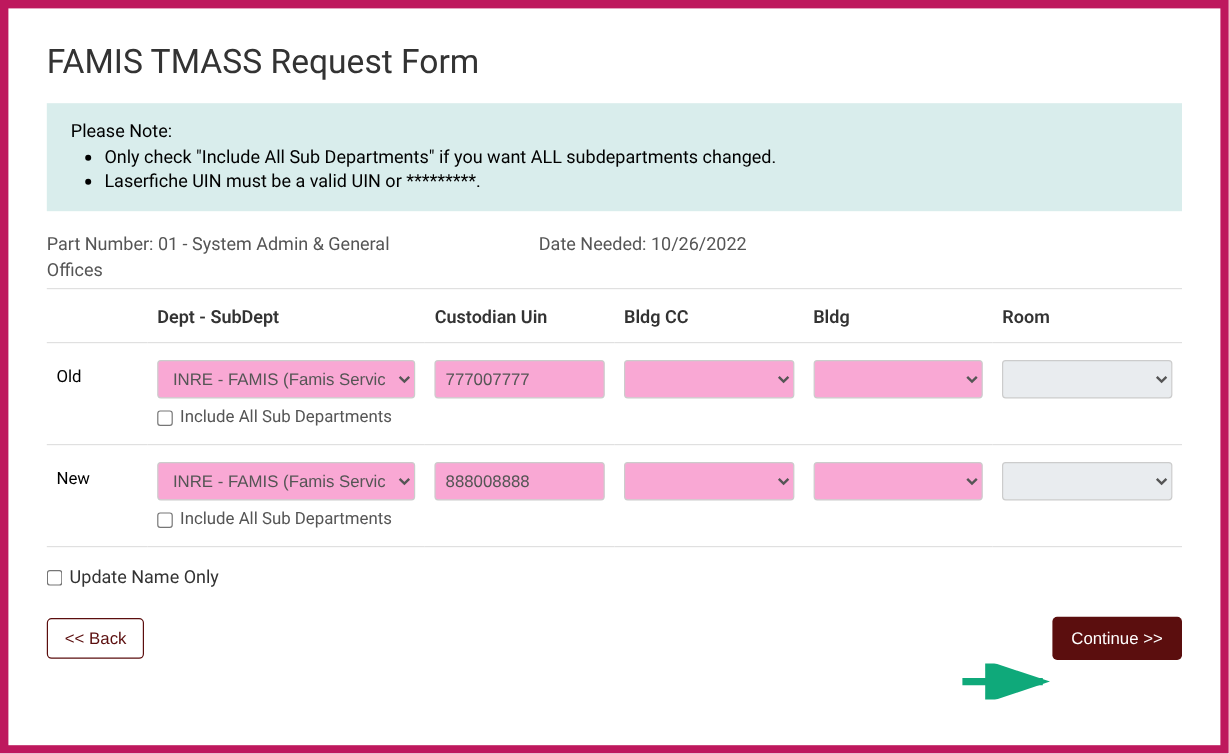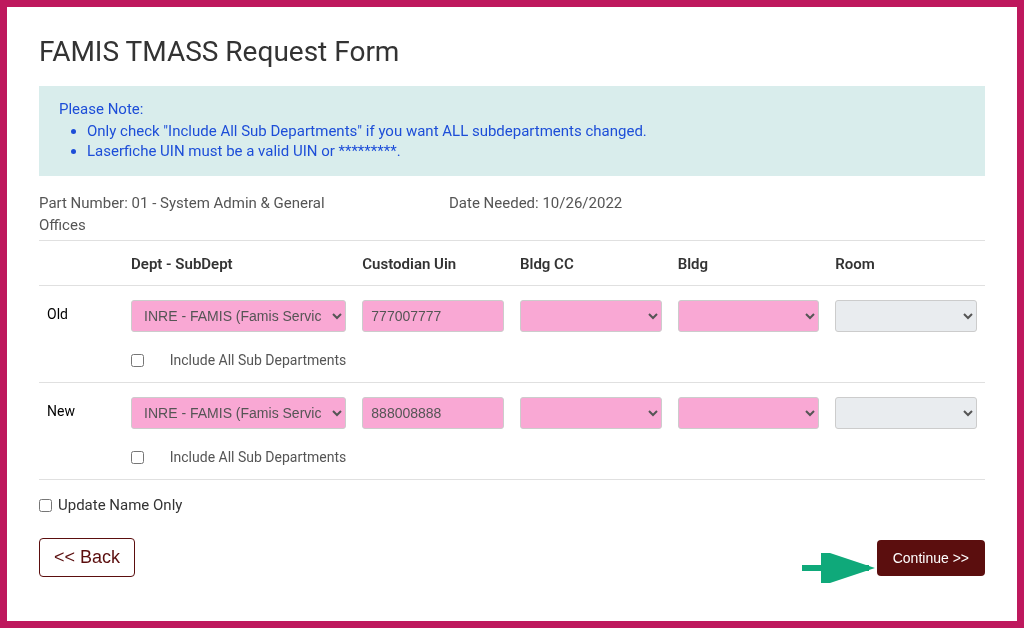--- a/index.html
+++ b/index.html
@@ -19,21 +19,21 @@
     h1 {
       font-size: 28px;
       font-weight: 400;
       color: #333;
       margin-bottom: 18px;
     }
     .note-box {
       background: #d9edec;
       padding: 14px 20px 14px 20px;
       margin-bottom: 18px;
-      color: #1d4ed8;
+      color: #000000;
       font-size: 15px;
     }
     .note-box .note-title { margin-bottom: 4px; }
     .note-box ul { list-style: disc; padding-left: 28px; }
     .note-box li { margin: 2px 0; }
     .meta-row {
       display: flex;
       flex-wrap: wrap;
       color: #555;
       font-size: 15px;
@@ -76,48 +76,47 @@
       border-radius: 3px;
       font-size: 14px;
       background: #f9a8d4;
       color: #555;
       height: 32px;
     }
     select.disabled-look {
       background: #e9ecef;
     }
     .sub-check {
-      margin-top: 20px;
+      margin-top: 8px;
       display: flex;
       align-items: center;
       gap: 6px;
       font-size: 14px;
       color: #555;
-      justify-content: space-between;
     }
     .update-row {
       display: flex;
       align-items: center;
       gap: 6px;
       font-size: 15px;
       color: #333;
       margin-bottom: 24px;
     }
     .button-row {
       display: flex;
       justify-content: space-between;
       align-items: center;
     }
     .btn-back {
       border: 1px solid #5b0e0e;
       background: #fff;
       color: #5b0e0e;
       padding: 8px 14px;
       border-radius: 4px;
-      font-size: 18px;
+      font-size: 14px;
       cursor: pointer;
     }
     .btn-continue {
       border: none;
       background: #5b0e0e;
       color: #fff;
       padding: 10px 16px;
       border-radius: 4px;
       font-size: 14px;
       cursor: pointer;

